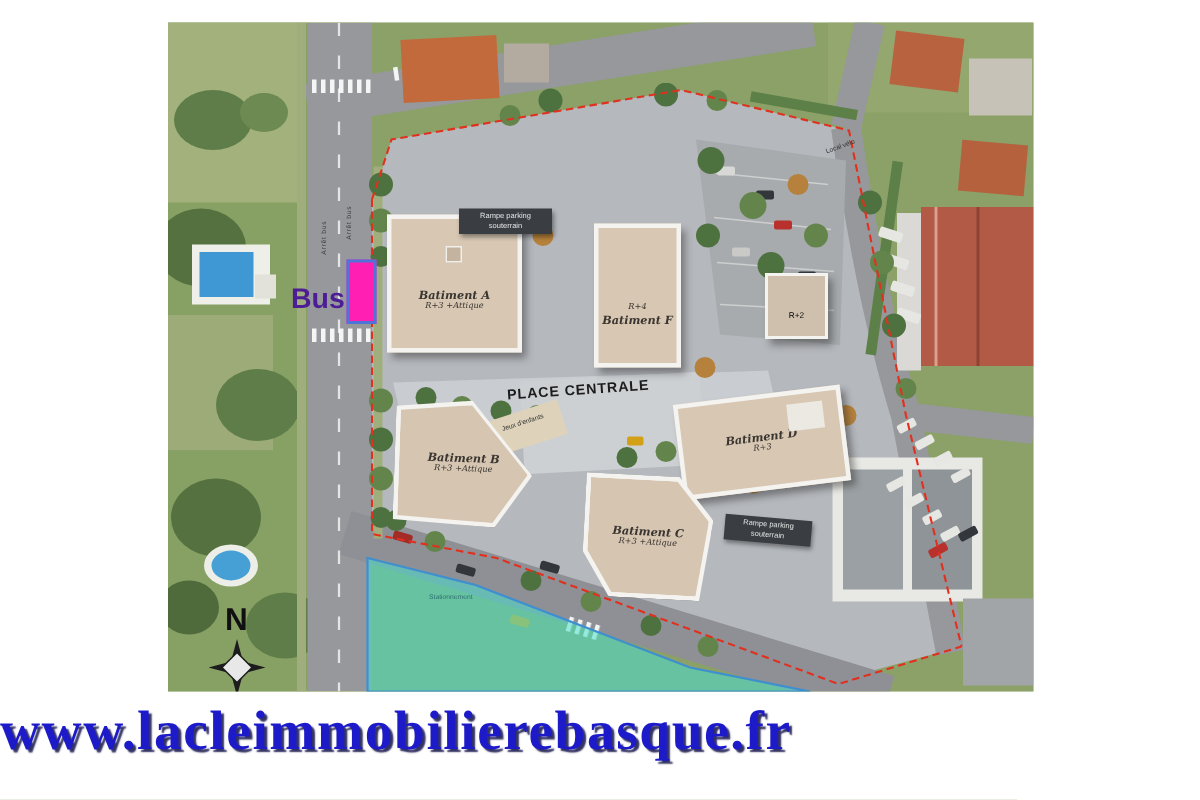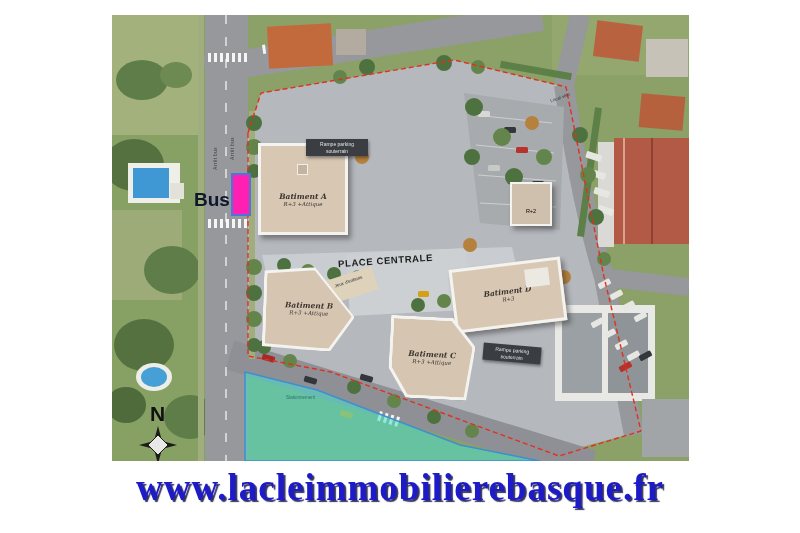--- a/index.html
+++ b/index.html
@@ -21,26 +21,26 @@
   .clipb .lbl{position:relative;z-index:2;}
 
   
   .ramp{position:absolute;background:#3a3e43;color:#e3e3e3;font-size:5px;line-height:1.3;
         text-align:center;padding:2px 3px;z-index:4;box-shadow:1px 2px 3px rgba(0,0,0,.4);}
 
   .txt{position:absolute;z-index:5;color:#1c1c1c;}
   .place{font-weight:bold;font-size:9.5px;letter-spacing:.6px;transform:rotate(-4deg);white-space:nowrap;}
   .tiny{font-size:4.5px;color:#333;white-space:nowrap;}
   .vert{writing-mode:vertical-rl;transform:rotate(180deg);font-size:4.5px;color:#3a3a3a;letter-spacing:.5px;}
-  .busword{font-size:19px;font-weight:bold;color:#0f172a;}
+  .busword{font-size:19px;font-weight:bold;color:#4c1d95;}
   .busrect{position:absolute;left:119px;top:158px;width:20px;height:43px;background:#ff1fb3;
            border:2px solid #4f74d8;z-index:4;box-sizing:border-box;}
   .north{font-size:21px;font-weight:bold;color:#101010;}
 
-  .footer{position:absolute;left:0;right:0;top:466px;text-align:center;
+  .footer{position:absolute;left:0;right:0;top:466px;
           font-family:"Liberation Serif",serif;font-weight:bold;font-size:37px;
           color:#1c1ac9;letter-spacing:1px;text-shadow:2px 2px 1px rgba(15,15,70,.85);}
 </style>
 </head>
 <body>
 
 <div class="stage">
 
   <div class="photo">
 
@@ -232,20 +232,26 @@
 
 
     <div class="bldg" style="left:146px;top:128px;width:84px;height:86px;">
       <div style="position:absolute;left:36px;top:18px;width:9px;height:9px;border:1.5px solid #f0efec;background:#c4b49f;"></div>
       <div class="lbl" style="margin-top:22px;">
           <div class="bname">Batiment A</div>
         <div class="bfloors">R+3 +Attique</div>
         </div>
     </div>
 
+    <div class="bldg" style="left:284px;top:134px;width:52px;height:90px;">
+      <div class="lbl" style="margin-top:26px;">
+          <div class="bfloors">R+4</div>
+        <div class="bname">Batiment F</div>
+        </div>
+    </div>
 
     <div class="bldg" style="left:398px;top:167px;width:38px;height:40px;border-width:2px;background:#cfc0ad;">
       <div class="bfloors" style="margin-top:14px;">R+2</div>
     </div>
 
     <div class="bldg" style="left:340px;top:248px;width:106px;height:58px;transform:rotate(-7deg);">
       <div style="position:absolute;right:10px;top:6px;width:24px;height:18px;background:#ece9e2;"></div>
       <div class="lbl">
           <div class="bname">Batiment D</div>
         <div class="bfloors">R+3</div>

